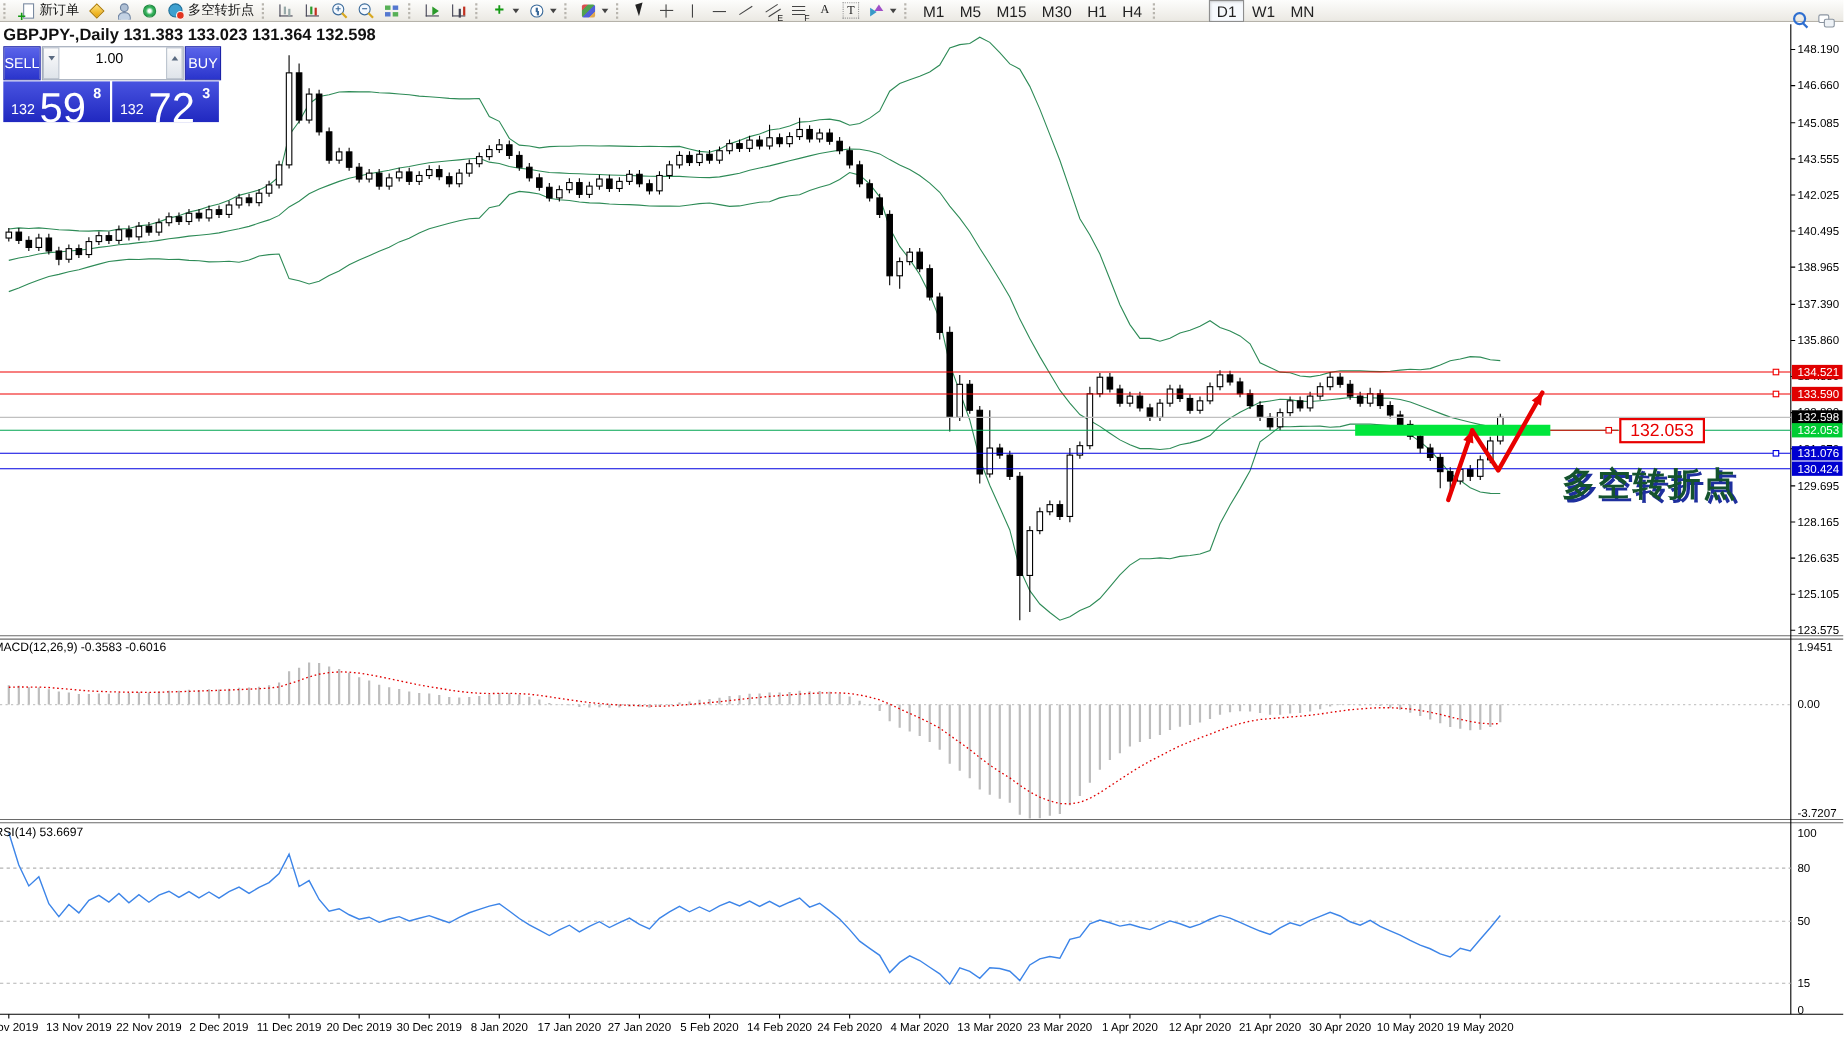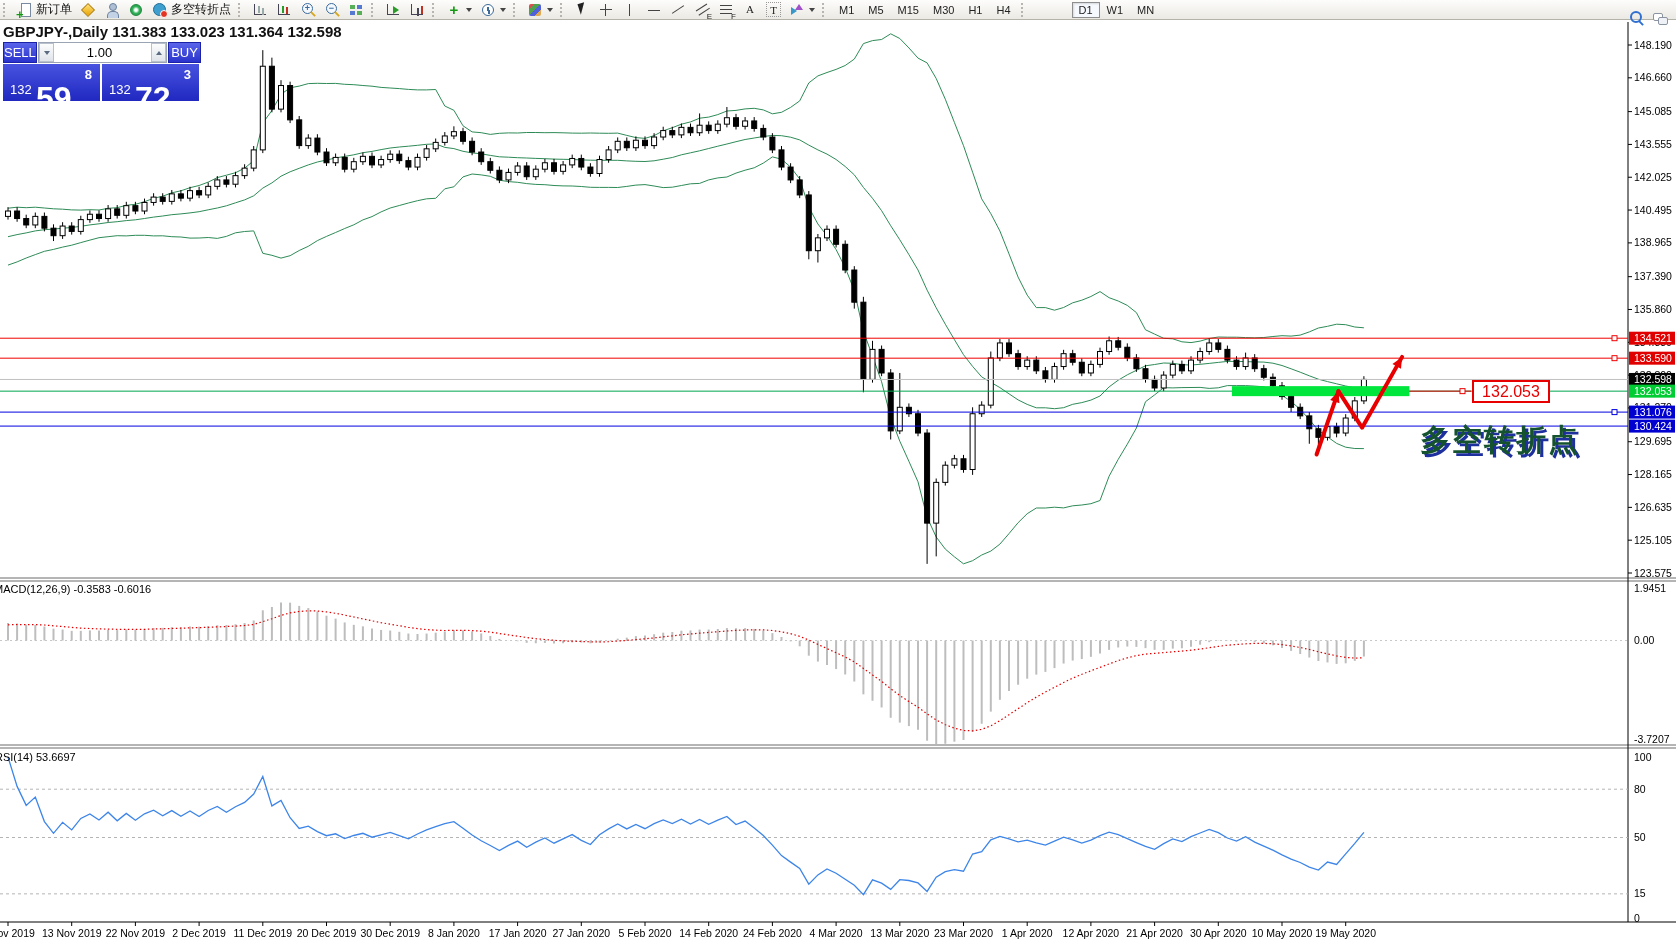--- a/index.html
+++ b/index.html
@@ -7,21 +7,21 @@
   #app{position:relative;width:1676px;height:944px;}
   
   #toolbar{position:absolute;left:0;top:0;width:1676px;height:20px;
     background:linear-gradient(#fdfdfc,#ebe9e3);border-bottom:1px solid #b5b2aa;
     display:flex;align-items:center;box-sizing:border-box;white-space:nowrap;z-index:30;}
   .tb-grip{width:4px;height:14px;border-left:2px dotted #b8b5ae;margin:0 4px 0 3px;flex:none;}
   .tb-btn{display:inline-flex;align-items:center;height:33px;padding:0 2px;margin:0 1px;border:1px solid transparent;
     background:transparent;font-size:12px;color:#111;cursor:default;flex:none;font-family:inherit;}
   .tb-btn .lbl{margin-left:3px;}
   .caret{width:0;height:0;border-left:3px solid transparent;border-right:3px solid transparent;border-top:4px solid #444;margin-left:4px;}
-  .tf{display:inline-block;padding:1px 6px;font-size:11px;color:#222;border:1px solid transparent;margin:0;flex:none;background:transparent;font-family:inherit;}
+  .tf{display:inline-block;padding:1px 6px;font-size:14px;color:#222;border:1px solid transparent;margin:0;flex:none;background:transparent;font-family:inherit;}
   .tf.active{background:#f6f9fd;border:1px solid #8e8e8e;box-shadow:inset 1px 1px 2px #00000022;margin-left:41px;}
   #tb-right{position:absolute;right:4px;top:1px;display:flex;align-items:center;}
   
   .ic{width:16px;height:16px;display:inline-block;position:relative;flex:none;}
   .ic-new-order::before{content:"";position:absolute;left:4px;top:1px;width:8px;height:12px;background:#fff;border:1px solid #7a8aa0;}
   .ic-new-order::after{content:"+";position:absolute;left:-1px;bottom:-3px;color:#149a14;font:bold 13px/13px "Liberation Sans",sans-serif;}
   .ic-metaeditor::before{content:"";position:absolute;inset:3px;background:linear-gradient(135deg,#ffe27a,#e8a200);border:1px solid #b07c00;transform:rotate(45deg);}
   .ic-profile::before{content:"";position:absolute;left:5px;top:1px;width:6px;height:6px;border-radius:50%;background:#aebfd4;border:1px solid #6c82a0;}
   .ic-profile::after{content:"";position:absolute;left:3px;top:9px;width:10px;height:6px;border-radius:5px 5px 0 0;background:#c3d2e4;border:1px solid #6c82a0;border-bottom:none;}
   .ic-signals::before{content:"";position:absolute;inset:2px;border-radius:50%;border:1px solid #1f8a3f;background:radial-gradient(circle,#fff 18%,#35b35c 48%,#1f8a3f 100%);}
@@ -58,34 +58,34 @@
   .ic-chat::after{content:"";position:absolute;left:6px;top:7px;width:8px;height:6px;border:1px solid #8a94a0;border-radius:2px;background:#eef2f6;}
   .glyph{font-size:11px;color:#222;font-family:"Liberation Serif",serif;}
   .sub{position:absolute;right:-2px;bottom:-3px;font-size:8px;color:#222;}
   
   #chart-title{position:absolute;left:3px;top:23px;font-size:15px;font-weight:bold;color:#111;z-index:20;}
   .pane-label{position:absolute;font-size:11px;color:#000;z-index:20;}
   #macd-label{left:-6px;top:583px;}
   #rsi-label{left:-5px;top:751px;}
   
   #trade-panel{position:absolute;left:3px;top:42px;width:198px;z-index:25;}
-  .tp-row1{display:flex;height:21px;}
+  .tp-row1{display:flex;height:31px;}
   .tp-sell,.tp-buy{width:57px;color:#fff;font-size:13px;border:1px solid #1b22a8;
     background:linear-gradient(#5a64ea,#2a34cc);text-align:center;line-height:19px;font-family:inherit;padding:0;}
   .tp-vol{flex:1;display:flex;border:1px solid #9aa4b4;background:#fff;margin:0 1px;gap:33px;}
   .tp-step{width:15px;background:linear-gradient(#fcfcfc,#dfe4ea);border:1px solid #b8c0cc;position:relative;padding:0;}
   .tp-step::after{content:"";position:absolute;left:4px;top:7px;border-left:3px solid transparent;border-right:3px solid transparent;}
   .tp-step.dn::after{border-top:4px solid #5a6a80;}
   .tp-step.up::after{border-bottom:4px solid #5a6a80;}
   .tp-volval{flex:1;text-align:right;font-size:13px;line-height:19px;padding-right:6px;color:#000;}
   .tp-row2{display:flex;margin-top:1px;}
   .tp-price{width:97px;height:37px;background:linear-gradient(#4853e0,#2028c0);color:#fff;position:relative;}
   .tp-price.sell{margin-right:2px;}
   .tp-price .sm{position:absolute;left:7px;bottom:4px;font-size:13px;font-weight:normal;}
-  .tp-price .big{position:absolute;left:33px;top:16px;font-size:32px;font-weight:bold;}
+  .tp-price .big{position:absolute;left:33px;top:4px;font-size:38px;font-weight:normal;}
   .tp-price .sup{position:absolute;right:8px;top:3px;font-size:13px;font-weight:bold;}
   
   #price-callout{position:absolute;left:1472px;top:380px;width:74px;height:19px;border:2px solid #e80000;
     color:#e80000;background:#fff;font-size:16px;text-align:center;line-height:19px;z-index:22;}
   #pivot-text{position:absolute;left:1420px;top:420px;font-size:30px;font-weight:bold;color:#14532d;
     text-shadow:3px 3px 0 #1e2f9e;letter-spacing:2px;z-index:22;}
   svg text{font-family:"Liberation Sans",sans-serif;}
 </style>
 </head>
 <body>

